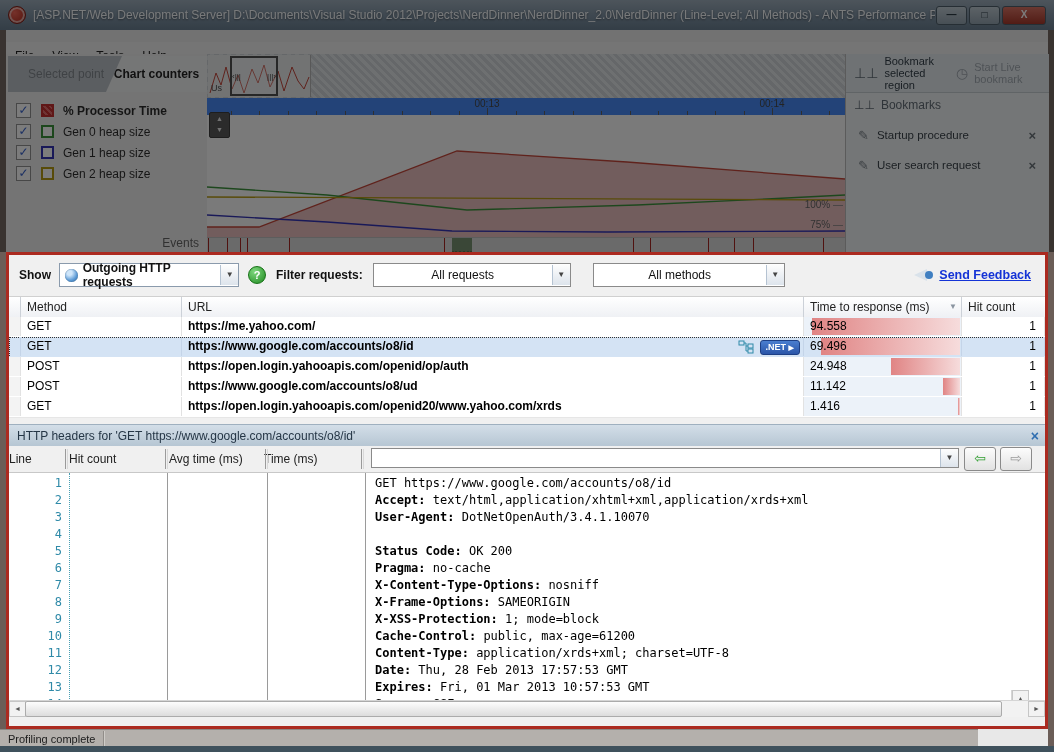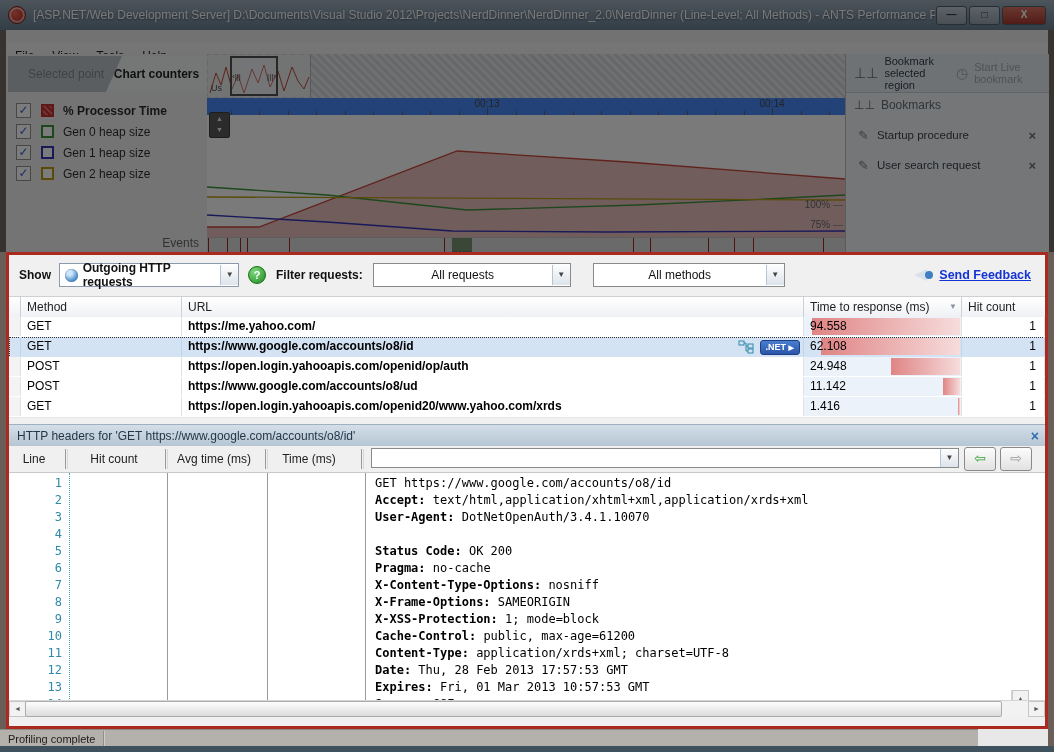--- a/index.html
+++ b/index.html
@@ -121,21 +121,21 @@
   .sel-icons{position:absolute;right:3px;top:2px;height:16px;display:flex;align-items:center;gap:4px;}
   .net-badge{background:linear-gradient(#4a7ed0,#2a55a8);border:1px solid #1d3f85;border-radius:3px;color:#fff;
     font-size:9px;font-weight:bold;line-height:13px;padding:0 5px;}
   .net-badge i{font-style:normal;font-size:7px;}
 
   
   #hh-title{left:0;top:169px;width:1036px;height:22px;background:linear-gradient(#d3dee8,#b6c6d3);
     border-top:1px solid #9fb0bf;font-size:12px;color:#253646;line-height:22px;padding-left:8px;box-sizing:border-box;}
   #hh-x{position:absolute;right:6px;top:0;color:#2f6eb0;font-weight:bold;font-size:14px;line-height:22px;}
   #hh-toolbar{left:0;top:191px;width:1036px;height:26px;background:#f0f0f0;font-size:12px;color:#222;}
-  .thead{position:absolute;top:0;height:26px;line-height:26px;text-align:center;}
+  .thead{position:absolute;top:0;height:26px;line-height:26px;text-align:left;}
   .tsep{position:absolute;top:3px;height:20px;width:1px;background:#9a9a9a;box-shadow:2px 0 0 #d8d8d8;}
   #hh-combo{position:absolute;left:362px;top:2px;width:588px;height:20px;background:#fff;border:1px solid #8a8a8a;box-sizing:border-box;}
   #hh-combo .dd-arrow{position:absolute;right:0;top:0;height:18px;line-height:18px;}
   .navbtn{position:absolute;top:1px;width:30px;height:22px;border:1px solid #8a8a8a;border-radius:3px;
     background:linear-gradient(#fcfcfc,#e2e2e2);text-align:center;font-size:14px;line-height:21px;}
   #nav-back{left:955px;color:#2f9e2f;}
   #nav-fwd{left:991px;color:#9a9a9a;}
 
   #hh-content{left:0;top:217px;width:1036px;height:228px;background:#fff;border-top:1px solid #c8c8c8;overflow:hidden;}
   .colline{position:absolute;top:0;width:1px;height:228px;background:#9a9a9a;}
@@ -363,21 +363,21 @@
           <div class="cell c-method">GET</div>
           <div class="cell c-url">https://www.google.com/accounts/o8/id<span class="sel-icons">
               <svg width="18" height="14">
                 <rect x="1" y="1" width="5" height="4" fill="none" stroke="#2f8aa8"></rect>
                 <rect x="10" y="4" width="5" height="4" fill="none" stroke="#2f8aa8"></rect>
                 <rect x="10" y="9" width="5" height="4" fill="none" stroke="#2f8aa8"></rect>
                 <path d="M6 3 H8 V11 H10 M8 6 H10" stroke="#2f8aa8" fill="none"></path>
               </svg>
               <span class="net-badge">.NET <i>▶</i></span>
             </span></div>
-          <div class="cell c-time"><span class="tbar" style="width:88.646%"></span><span class="tval">62.108</span></div>
+          <div class="cell c-time"><span class="tbar" style="width:88.646%"></span><span class="tval">69.496</span></div>
           <div class="cell c-hit">1</div>
         </div>
         <div class="trow abs" style="top: 102px;">
           <div class="cell c-gut"></div>
           <div class="cell c-method">POST</div>
           <div class="cell c-url">https://open.login.yahooapis.com/openid/op/auth</div>
           <div class="cell c-time"><span class="tbar" style="width:44.119%"></span><span class="tval">24.948</span></div>
           <div class="cell c-hit">1</div>
         </div>
         <div class="trow abs" style="top: 122px;">

